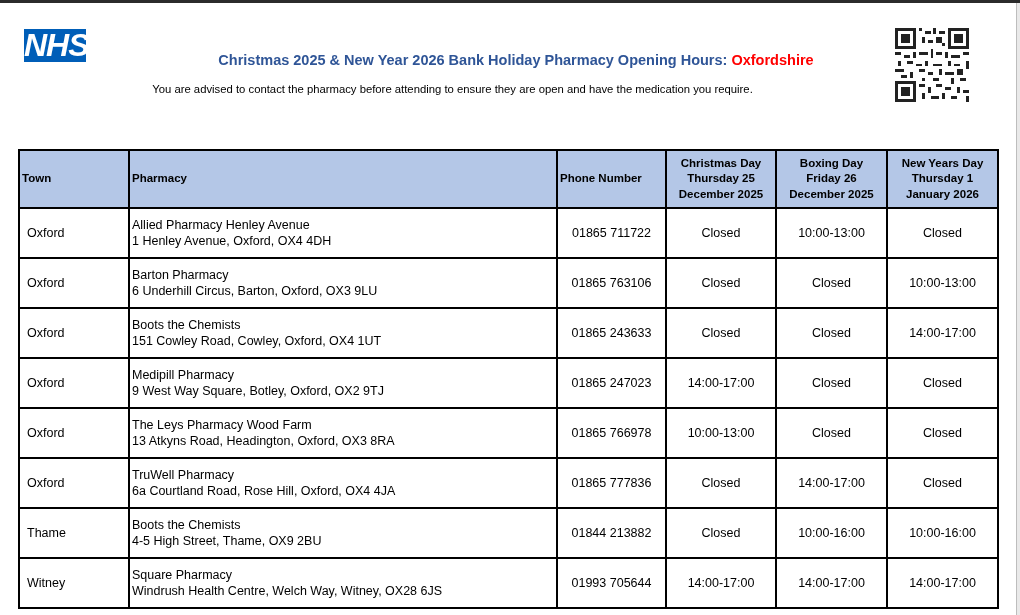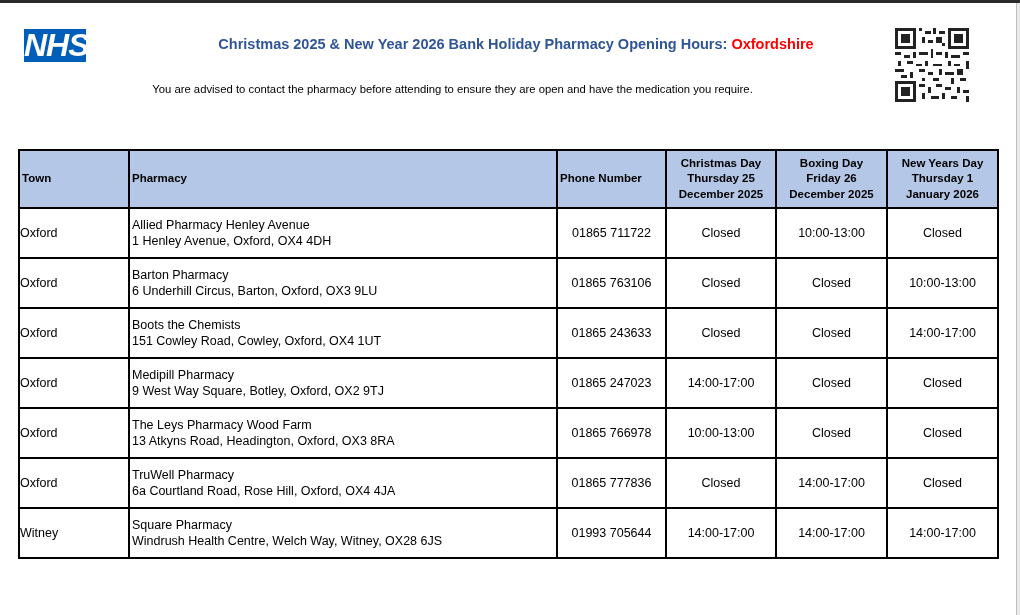--- a/index.html
+++ b/index.html
@@ -25,21 +25,21 @@
       position: absolute; left: 24px; top: 26px;
       width: 62px; height: 33px;
       background: #005eb8;
       color: #fff;
       font-family: "Liberation Sans", sans-serif;
       font-weight: bold; font-style: italic;
       font-size: 32px; letter-spacing: -1px;
       line-height: 33px; text-align: center;
     }
     .title {
-      position: absolute; left: 0; top: 33px;
+      position: absolute; left: 0; top: 49px;
       width: 1020px; text-align: center;
       font-size: 14.5px; font-weight: bold;
       color: #2f5597;
       padding-left: 12px;
     }
     .title .region { color: #ff0000; }
     .qr {
       position: absolute; left: 894px; top: 25px;
       width: 76px; height: 74px;
     }
@@ -64,21 +64,21 @@
     table.pharm th {
       background: #b4c7e7;
       font-weight: bold;
       font-size: 11.5px;
       height: 58px;
       line-height: 15.5px;
     }
     table.pharm th.left { text-align: left; padding-left: 2px; margin-top: 16px; }
     table.pharm th.center { text-align: center; }
     table.pharm td { height: 50px; }
-    table.pharm td.town { padding-left: 0; margin-top: 36px; }
+    table.pharm td.town { padding-left: 7px; margin-top: 36px; }
     table.pharm td.pharmacy { padding-left: 2px; line-height: 16.5px; }
     table.pharm td.center { text-align: center; }
   </style>
 </head>
 <body>
 
 <div class="page">
 
   <div class="nhs-logo">NHS</div>
 
@@ -252,20 +252,31 @@
     <td class="pharmacy">
       <div>TruWell Pharmacy</div>
       <div>6a Courtland Road, Rose Hill, Oxford, OX4 4JA</div>
     </td>
     <td class="center">01865 777836</td>
     <td class="center">Closed</td>
     <td class="center">14:00-17:00</td>
     <td class="center">Closed</td>
   </tr>
 
+  <tr>
+    <td class="town">Thame</td>
+    <td class="pharmacy">
+      <div>Boots the Chemists</div>
+      <div>4-5 High Street, Thame, OX9 2BU</div>
+    </td>
+    <td class="center">01844 213882</td>
+    <td class="center">Closed</td>
+    <td class="center">10:00-16:00</td>
+    <td class="center">10:00-16:00</td>
+  </tr>
 
   <tr>
     <td class="town">Witney</td>
     <td class="pharmacy">
       <div>Square Pharmacy</div>
       <div>Windrush Health Centre, Welch Way, Witney, OX28 6JS</div>
     </td>
     <td class="center">01993 705644</td>
     <td class="center">14:00-17:00</td>
     <td class="center">14:00-17:00</td>

